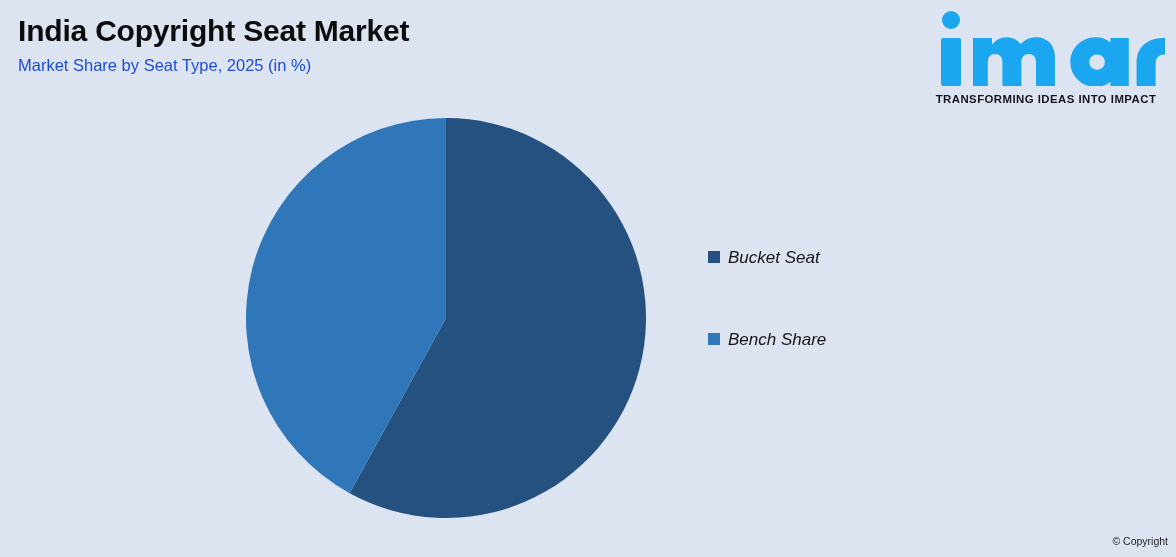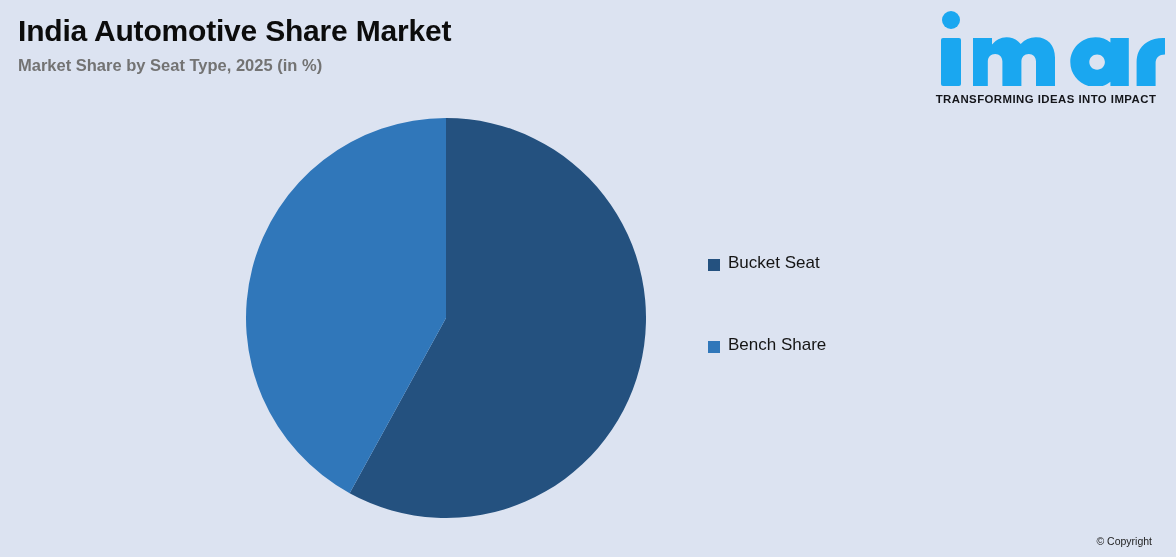--- a/index.html
+++ b/index.html
@@ -34,22 +34,22 @@
     font-size: 30px;
     font-weight: bold;
     color: #0c0c0c;
     letter-spacing: -0.2px;
     line-height: 1.1;
     margin: 0;
     white-space: nowrap;
   }
   .chart-subtitle {
     font-size: 16.5px;
-    font-weight: bold;
-    color: #737373;
+    font-weight: normal;
+    color: #1d4ed8;
     margin: 9px 0 0 0;
     line-height: 1.1;
     white-space: nowrap;
   }
 
   
   .logo-block {
     position: absolute;
     top: 8px;
     right: 6px;
@@ -83,61 +83,62 @@
 
   
   .legend {
     position: absolute;
     left: 708px;
     top: 243px;
     width: 230px;
   }
   .legend-item {
     display: flex;
-    align-items: flex-end;
+    align-items: center;
     height: 28px;
     margin-bottom: 54px;
+    font-style: italic;
   }
   .legend-item:last-child {
     margin-bottom: 0;
   }
   .legend-swatch {
     width: 12px;
     height: 12px;
     flex: 0 0 12px;
     margin-right: 8px;
   }
   .legend-label {
     font-size: 17px;
     color: #151515;
     white-space: nowrap;
     line-height: 1;
   }
 
   
   .copyright {
     position: absolute;
-    right: 24px;
+    right: 8px;
     bottom: 8px;
     text-align: left;
     font-size: 10.5px;
     color: #1d1d1d;
     line-height: 1.45;
   }
   .copyright div {
     white-space: nowrap;
   }
 </style>
 </head>
 <body>
 
 <div class="canvas">
 
   <div class="header">
-    <h1 class="chart-title">India Automotive Share Market</h1>
+    <h1 class="chart-title">India Copyright Seat Market</h1>
     <p class="chart-subtitle">Market Share by Seat Type, 2025 (in %)</p>
   </div>
 
   <div class="logo-block">
     <svg class="logo-mark" width="238" height="78" viewBox="0 0 238 78" aria-hidden="true">
       <g fill="#1aa7f0">
         <circle cx="24" cy="12" r="9"></circle>
         <rect x="14" y="30" width="20" height="48" rx="2"></rect>
         <path d="M46 30 h19 v6.5 a18.5 18.5 0 0 1 14.5 -7.3 a18 18 0 0 1 14.2 6.8 a20 20 0 0 1 15.3 -6.8 c11.6 0 19 8 19 20.6 V78 h-19 V53.5 c0 -4.7 -3 -7.6 -7.2 -7.6 c-4.4 0 -7.4 3 -7.4 7.8 V78 h-19 V53.5 c0 -4.7 -3 -7.6 -7.2 -7.6 c-4.4 0 -7.4 3 -7.4 7.8 V78 H46 Z"></path>
         <path d="M168.5 29.2 c-14 0 -25.2 11 -25.2 24.9 c0 13.9 11.2 24.9 25.2 24.9 c5.9 0 11 -1.9 14.9 -5.2 V78 h18.4 V30 h-18.4 v4.4 c-3.9 -3.3 -9 -5.2 -14.9 -5.2 Z m1.6 17.2 c4.4 0 7.8 3.4 7.8 7.7 c0 4.3 -3.4 7.7 -7.8 7.7 c-4.4 0 -7.8 -3.4 -7.8 -7.7 c0 -4.3 3.4 -7.7 7.8 -7.7 Z"></path>

